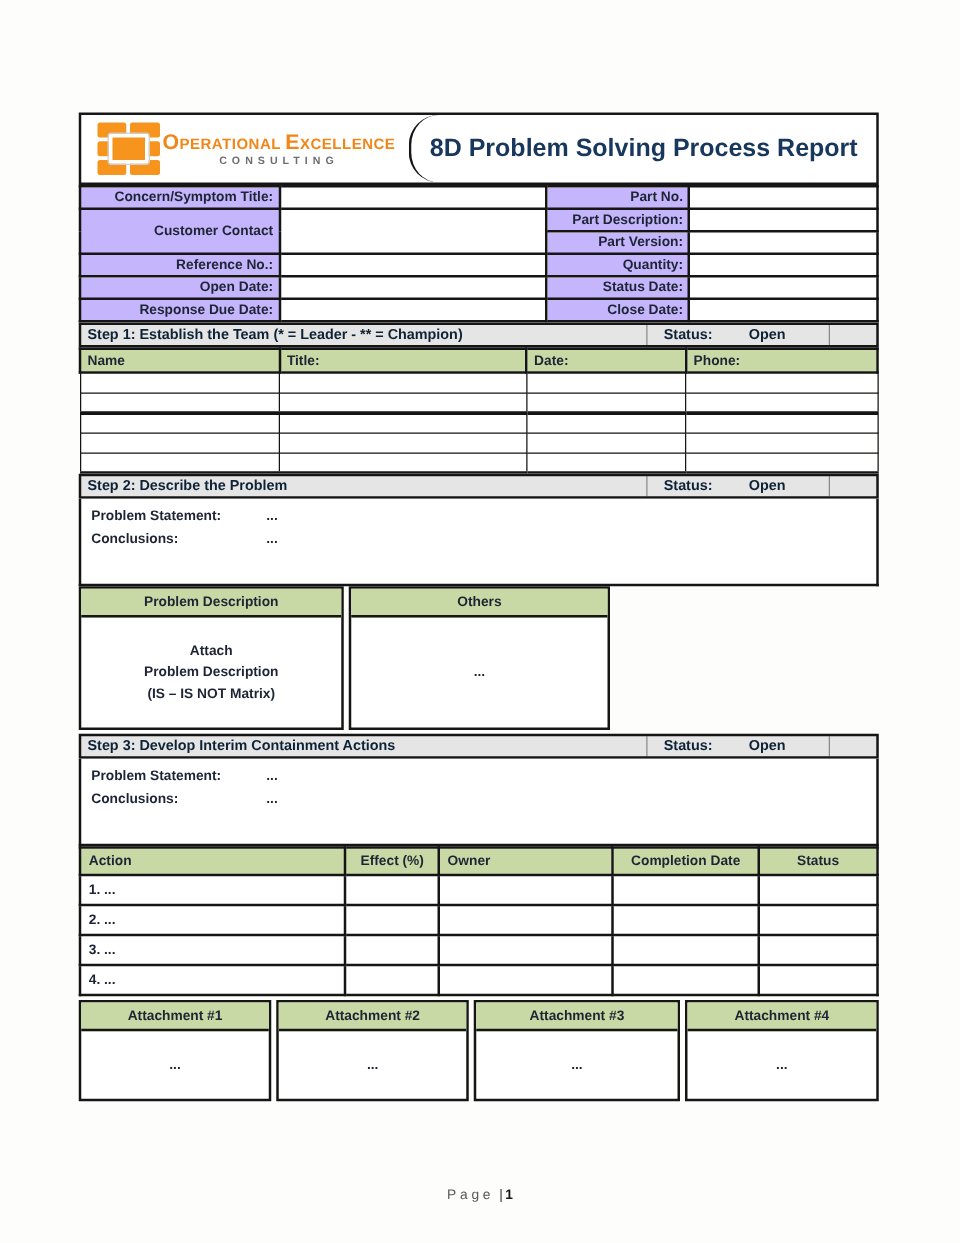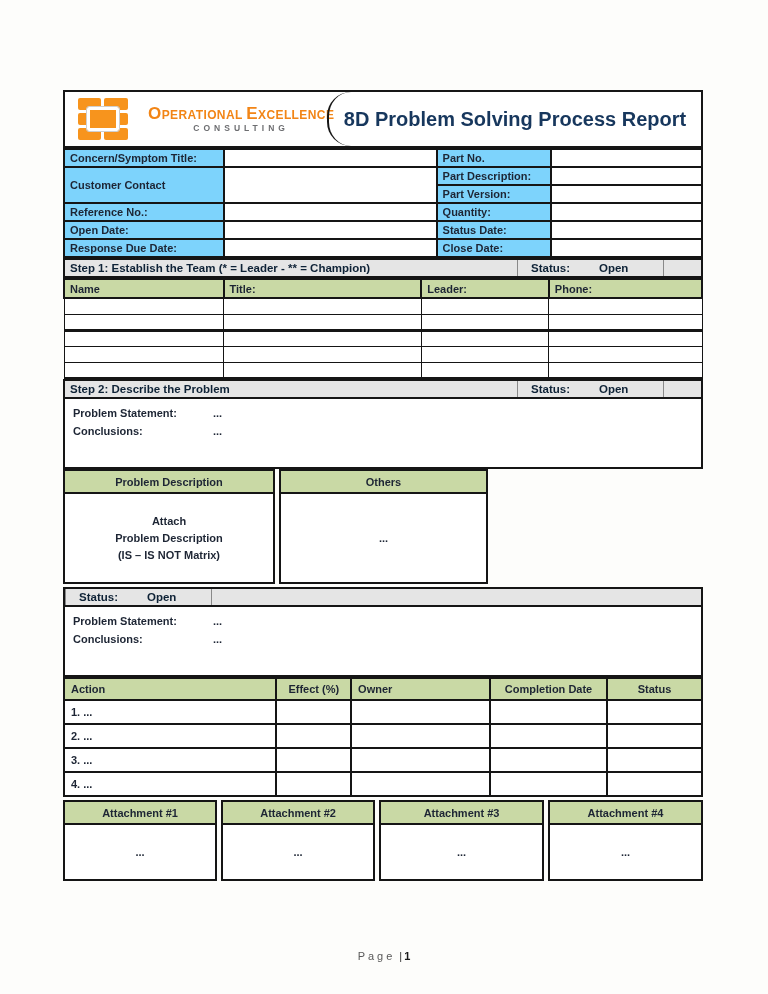--- a/index.html
+++ b/index.html
@@ -1,41 +1,41 @@
 <!DOCTYPE html>
 <html><head>
 <meta charset="utf-8">
 <style>
   * { box-sizing: border-box; margin: 0; padding: 0; }
   html, body { width: 768px; height: 994px; background: #fdfdfb; font-family: "Liberation Sans", sans-serif; }
   .sheet { position: absolute; left: 63px; top: 90px; width: 640px; }
 
   
   .header-box { display: flex; height: 58px; border: 2px solid #161616; background: #fff; }
-  .logo-cell { width: 262px; display: flex; align-items: center; gap: 20px; padding-left: 13px; }
+  .logo-cell { width: 262px; display: flex; align-items: center; gap: 2px; padding-left: 13px; }
   .logo-icon { width: 50px; height: 42px; position: relative; flex: none; }
   .logo-icon .pc { position: absolute; background: #f7941d; border-radius: 2px; }
   .p-tl { left: 0;  top: 0;  width: 23px; height: 12px; }
   .p-tr { left: 26px; top: 0;  width: 24px; height: 12px; }
   .p-ml { left: 0;  top: 15px; width: 11px; height: 12px; }
   .p-mr { left: 39px; top: 15px; width: 11px; height: 12px; }
   .p-bl { left: 0;  top: 30px; width: 23px; height: 12px; }
   .p-br { left: 26px; top: 30px; width: 24px; height: 12px; }
   .p-c  { left: 9px; top: 9px; width: 32px; height: 24px; border: 3px solid #fff; outline: 1px solid #cfcfcf; }
   .logo-text { display: inline-block; line-height: 1.05; }
   .logo-line1 { color: #f28516; font-weight: 700; font-size: 12px; letter-spacing: .4px; white-space: nowrap; }
   .logo-line1 .initial { font-size: 17px; }
   .logo-line2 { color: #6d6e71; font-weight: 700; font-size: 8.5px; letter-spacing: 4px; text-align: center; margin-top: 1px; }
   .header-title { flex: 1; border-left: 2px solid #161616; display: flex; align-items: center; justify-content: center;
                   color: #17375d; font-size: 20px; font-weight: 700; border-radius: 24px; }
 
   
   table { border-collapse: collapse; width: 640px; table-layout: fixed; }
   td { border: 2px solid #151515; font-size: 11px; color: #1d2534; overflow: hidden; }
-  .lbl { background: #7dd3fc; font-weight: 700; padding: 1px 4px 1px 5px; }
+  .lbl { background: #c4b5fd; font-weight: 700; padding: 1px 4px 1px 5px; text-align: right; }
   .val { background: #ffffff; }
   .info-table td { height: 18px; }
 
   
   .stepbar { height: 20px; border: 2px solid #151515; border-top-width: 2px; background: #e5e5e5; display: flex; align-items: center;
              font-size: 11.5px; font-weight: 700; color: #0e2236; }
   .stepbar .t { flex: 1; padding-left: 5px; white-space: nowrap; }
   .stepbar .sub { font-weight: 600; }
   .stepbar .sl { width: 67px; border-left: 1px solid rgba(0,0,0,.4); align-self: stretch; display: flex; align-items: center; padding-left: 13px; }
   .stepbar .sv { width: 79px; padding-left: 15px; }
@@ -161,21 +161,21 @@
     <colgroup>
         <col style="width:25%">
         <col style="width:31%">
         <col style="width:20%">
         <col style="width:24%">
       </colgroup>
     <tbody>
         <tr class="hdr">
       <td>Name</td>
       <td>Title:</td>
-      <td>Leader:</td>
+      <td>Date:</td>
       <td>Phone:</td>
     </tr>
     <tr class="erow">
           <td></td>
           <td></td>
           <td></td>
           <td></td>
         </tr>
     <tr class="erow heavy">
           <td></td>
@@ -229,20 +229,21 @@
 Problem Description
 (IS – IS NOT Matrix)</div>
     </div>
     <div class="abox" style="width:209px">
       <div class="bh">Others</div>
       <div class="bb">...</div>
     </div>
   </div>
 
   <div class="stepbar mt3">
+    <div class="t">Step 3: Develop Interim Containment Actions</div>
     <div class="sl">Status:</div>
     <div class="sv">Open</div>
     <div class="tail"></div>
   </div>
 
   <div class="stmt-box">
     <div class="stmt-line">
       <span class="k">Problem Statement:</span>
       <span class="v">...</span>
     </div>

